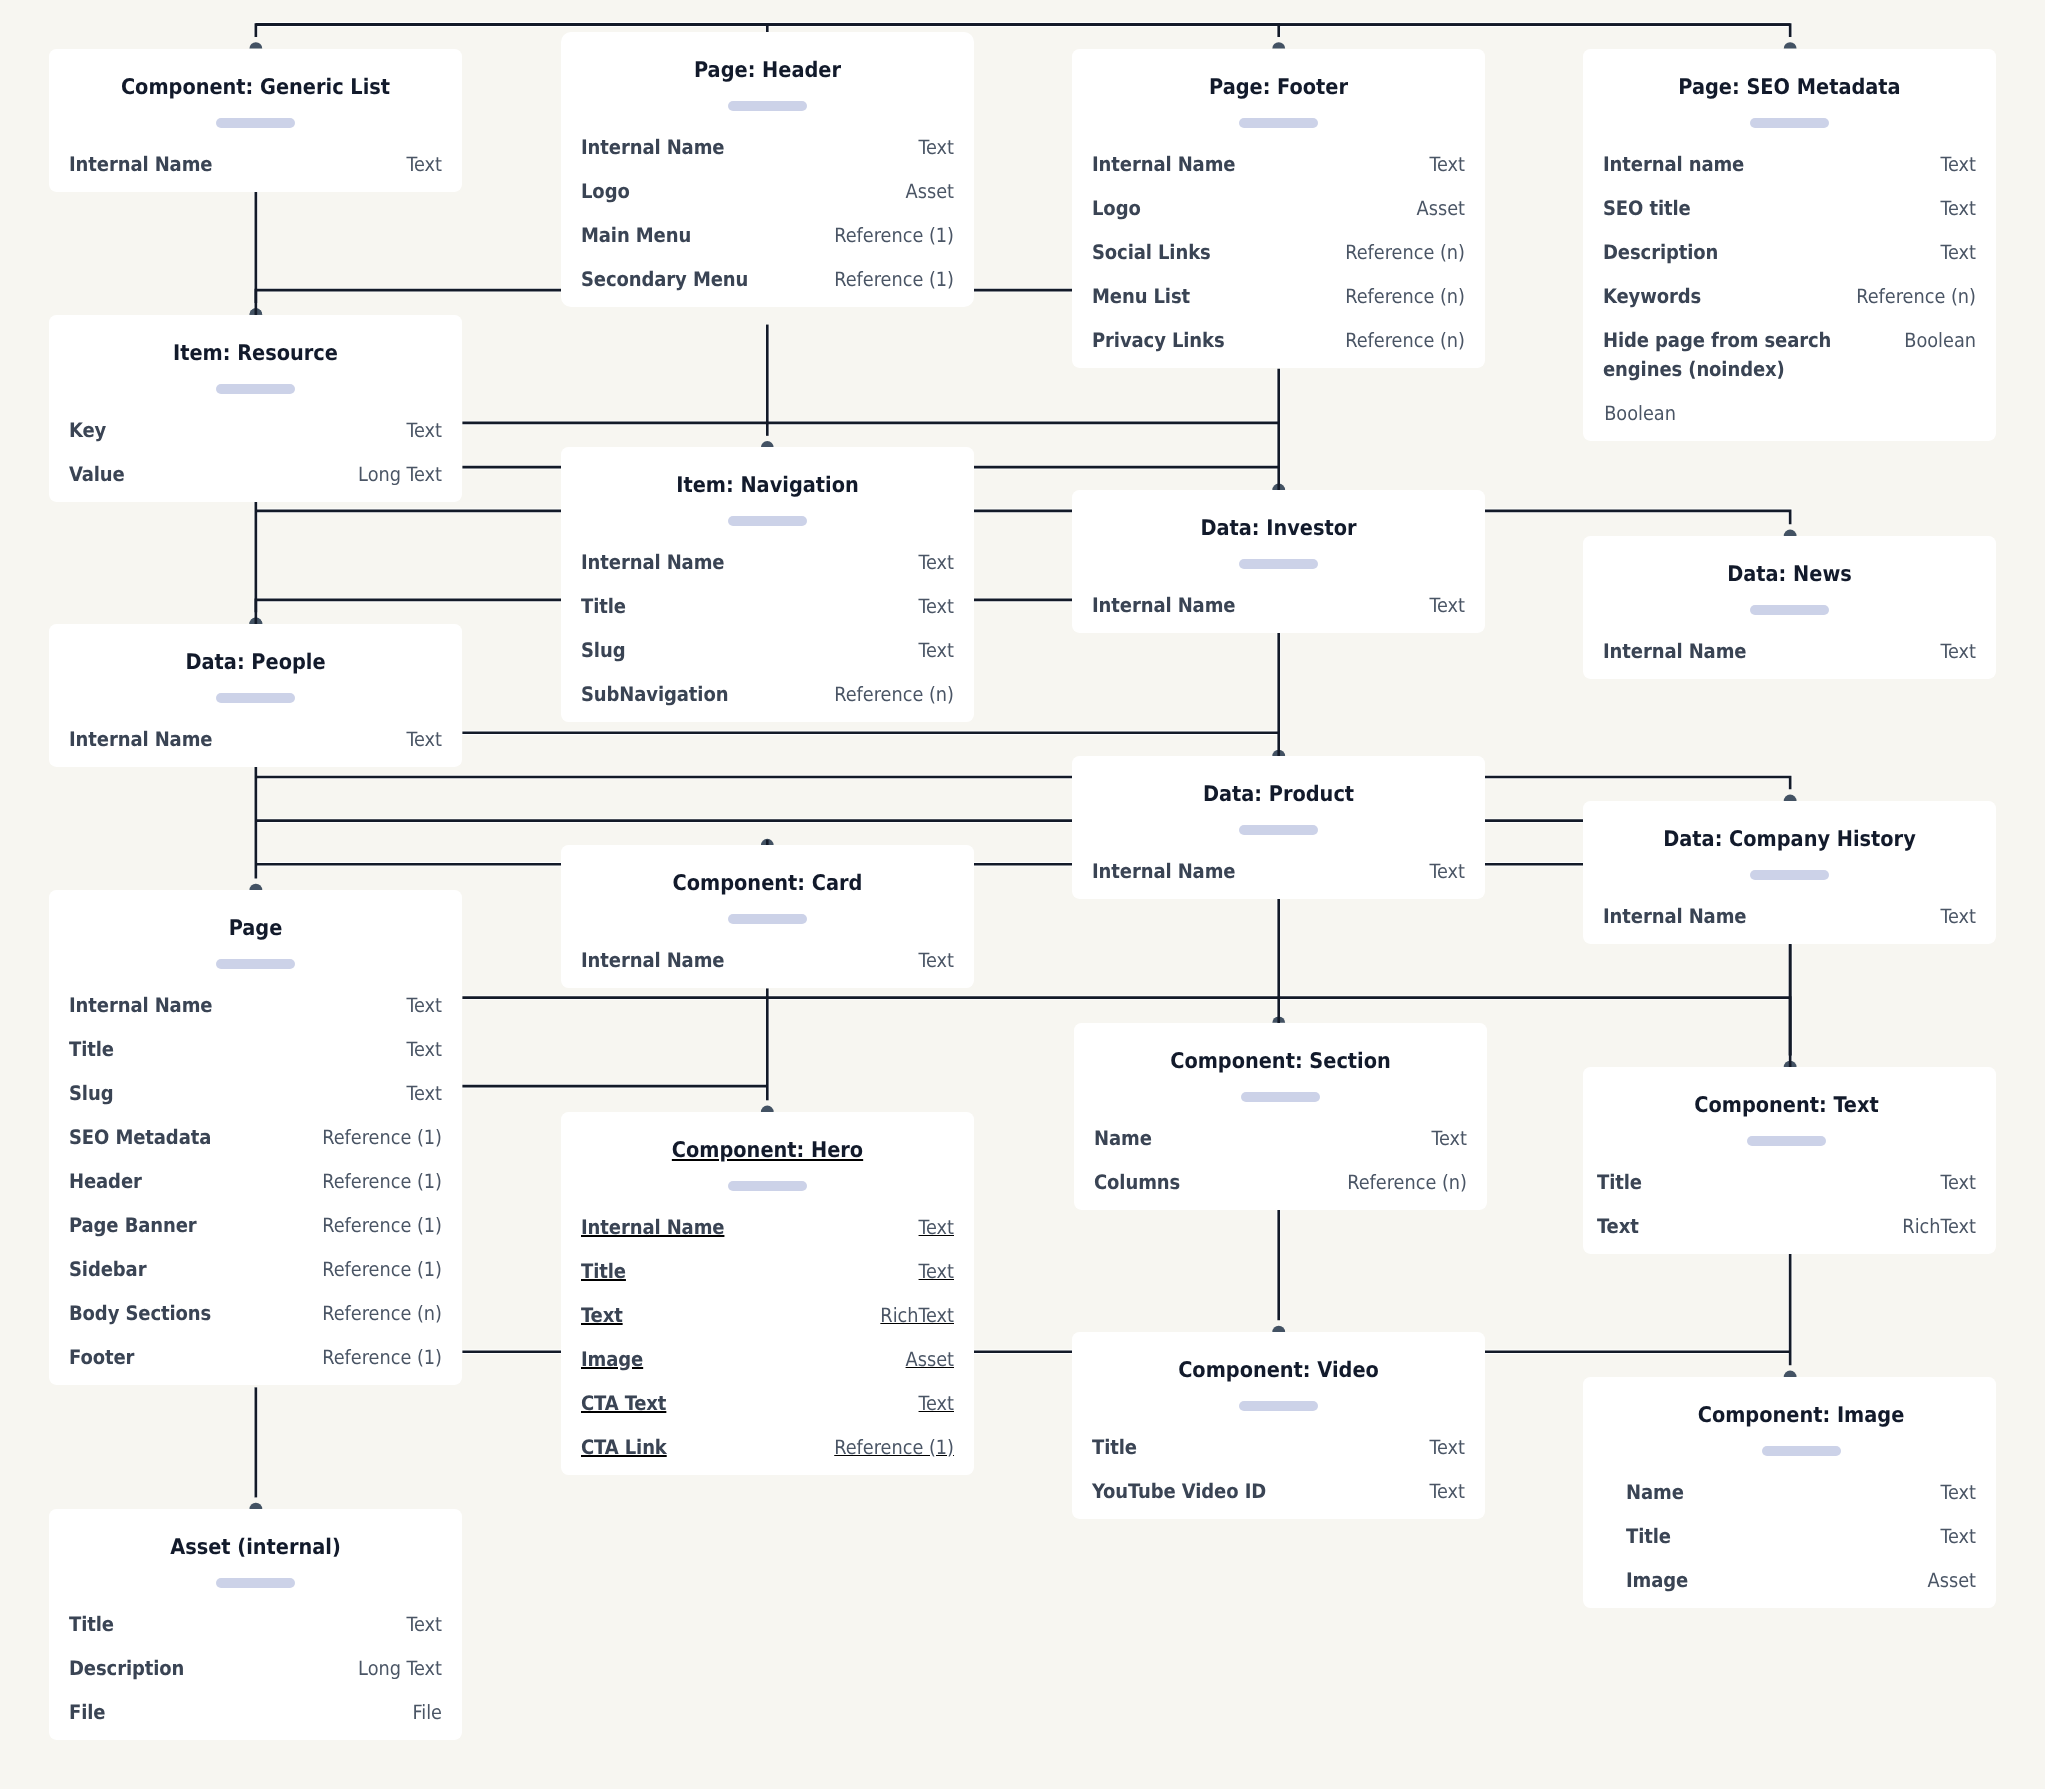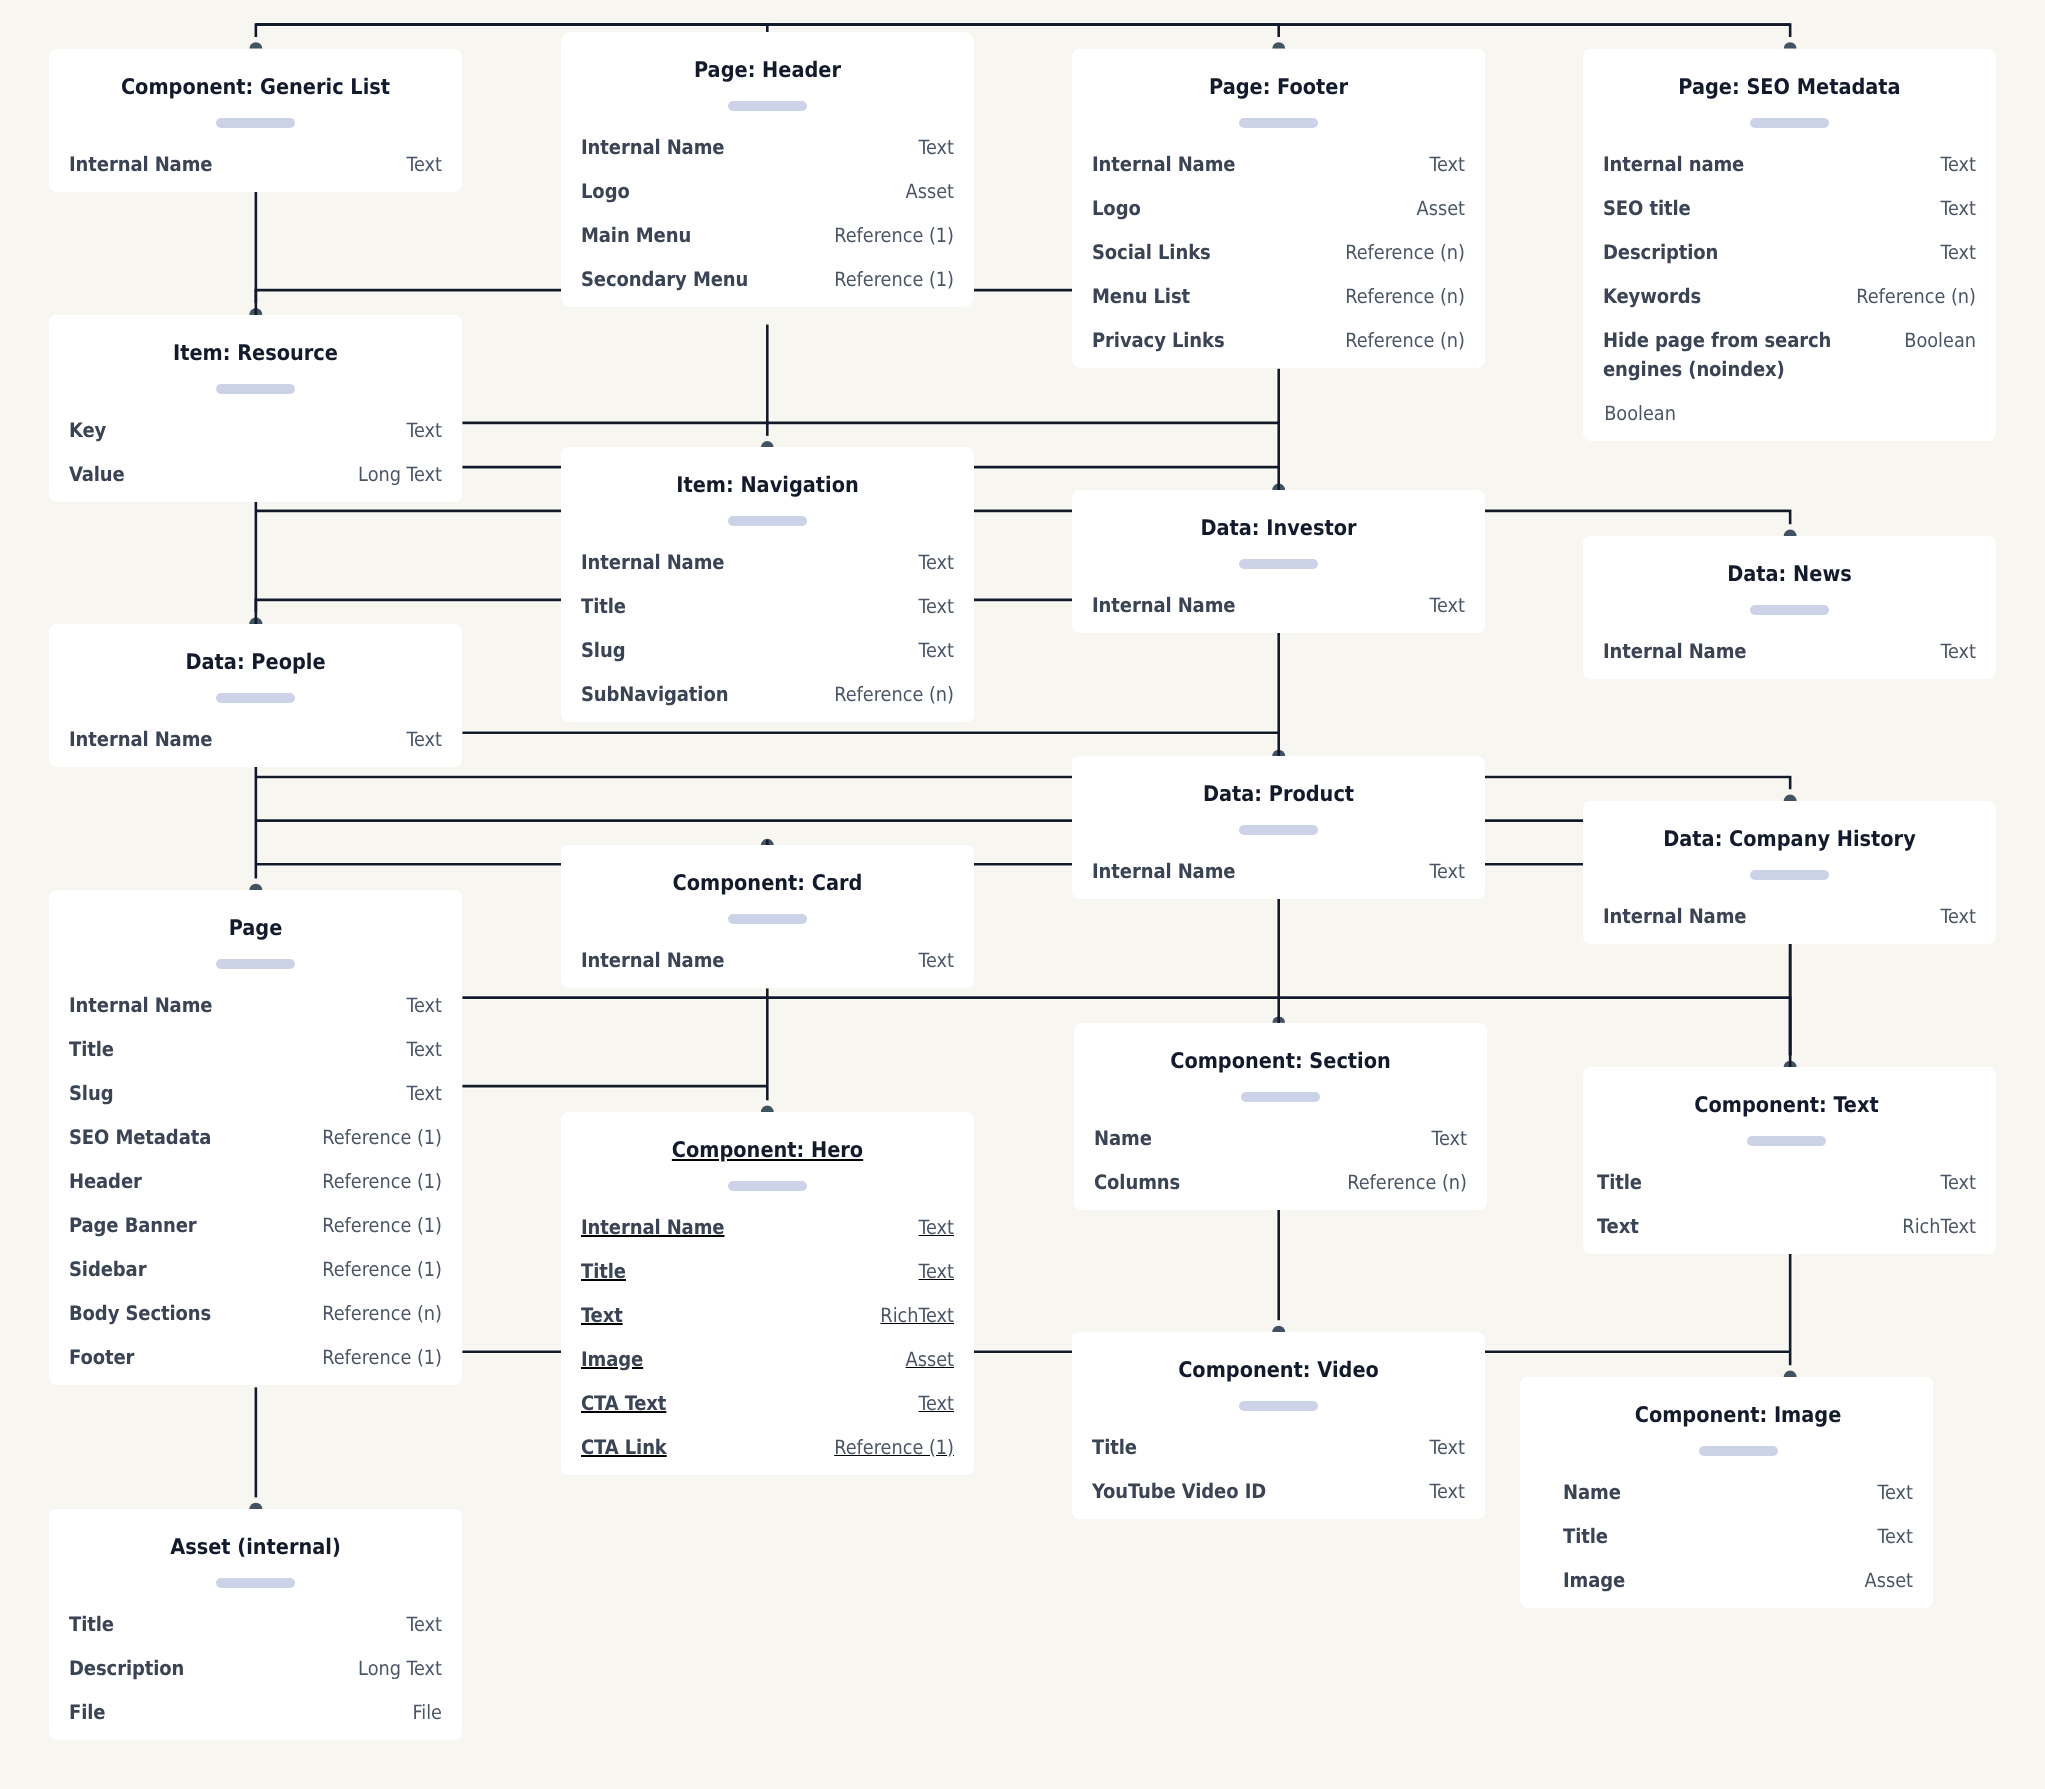--- a/index.html
+++ b/index.html
@@ -403,21 +403,21 @@
           <div class="field-row">
             <span class="field-label">Title</span>
             <span class="field-type">Text</span>
           </div>
           <div class="field-row">
             <span class="field-label">YouTube Video ID</span>
             <span class="field-type">Text</span>
           </div>
         </div>
       </div>
-      <div class="card" style="left: 1520px; top: 1377px; padding-left: 43px;">
+      <div class="card" style="left: 1583px; top: 1377px; padding-left: 43px;">
         <div class="card-title">Component: Image</div>
         <div class="card-badge"></div>
         <div class="fields">
           <div class="field-row">
             <span class="field-label">Name</span>
             <span class="field-type">Text</span>
           </div>
           <div class="field-row">
             <span class="field-label">Title</span>
             <span class="field-type">Text</span>

